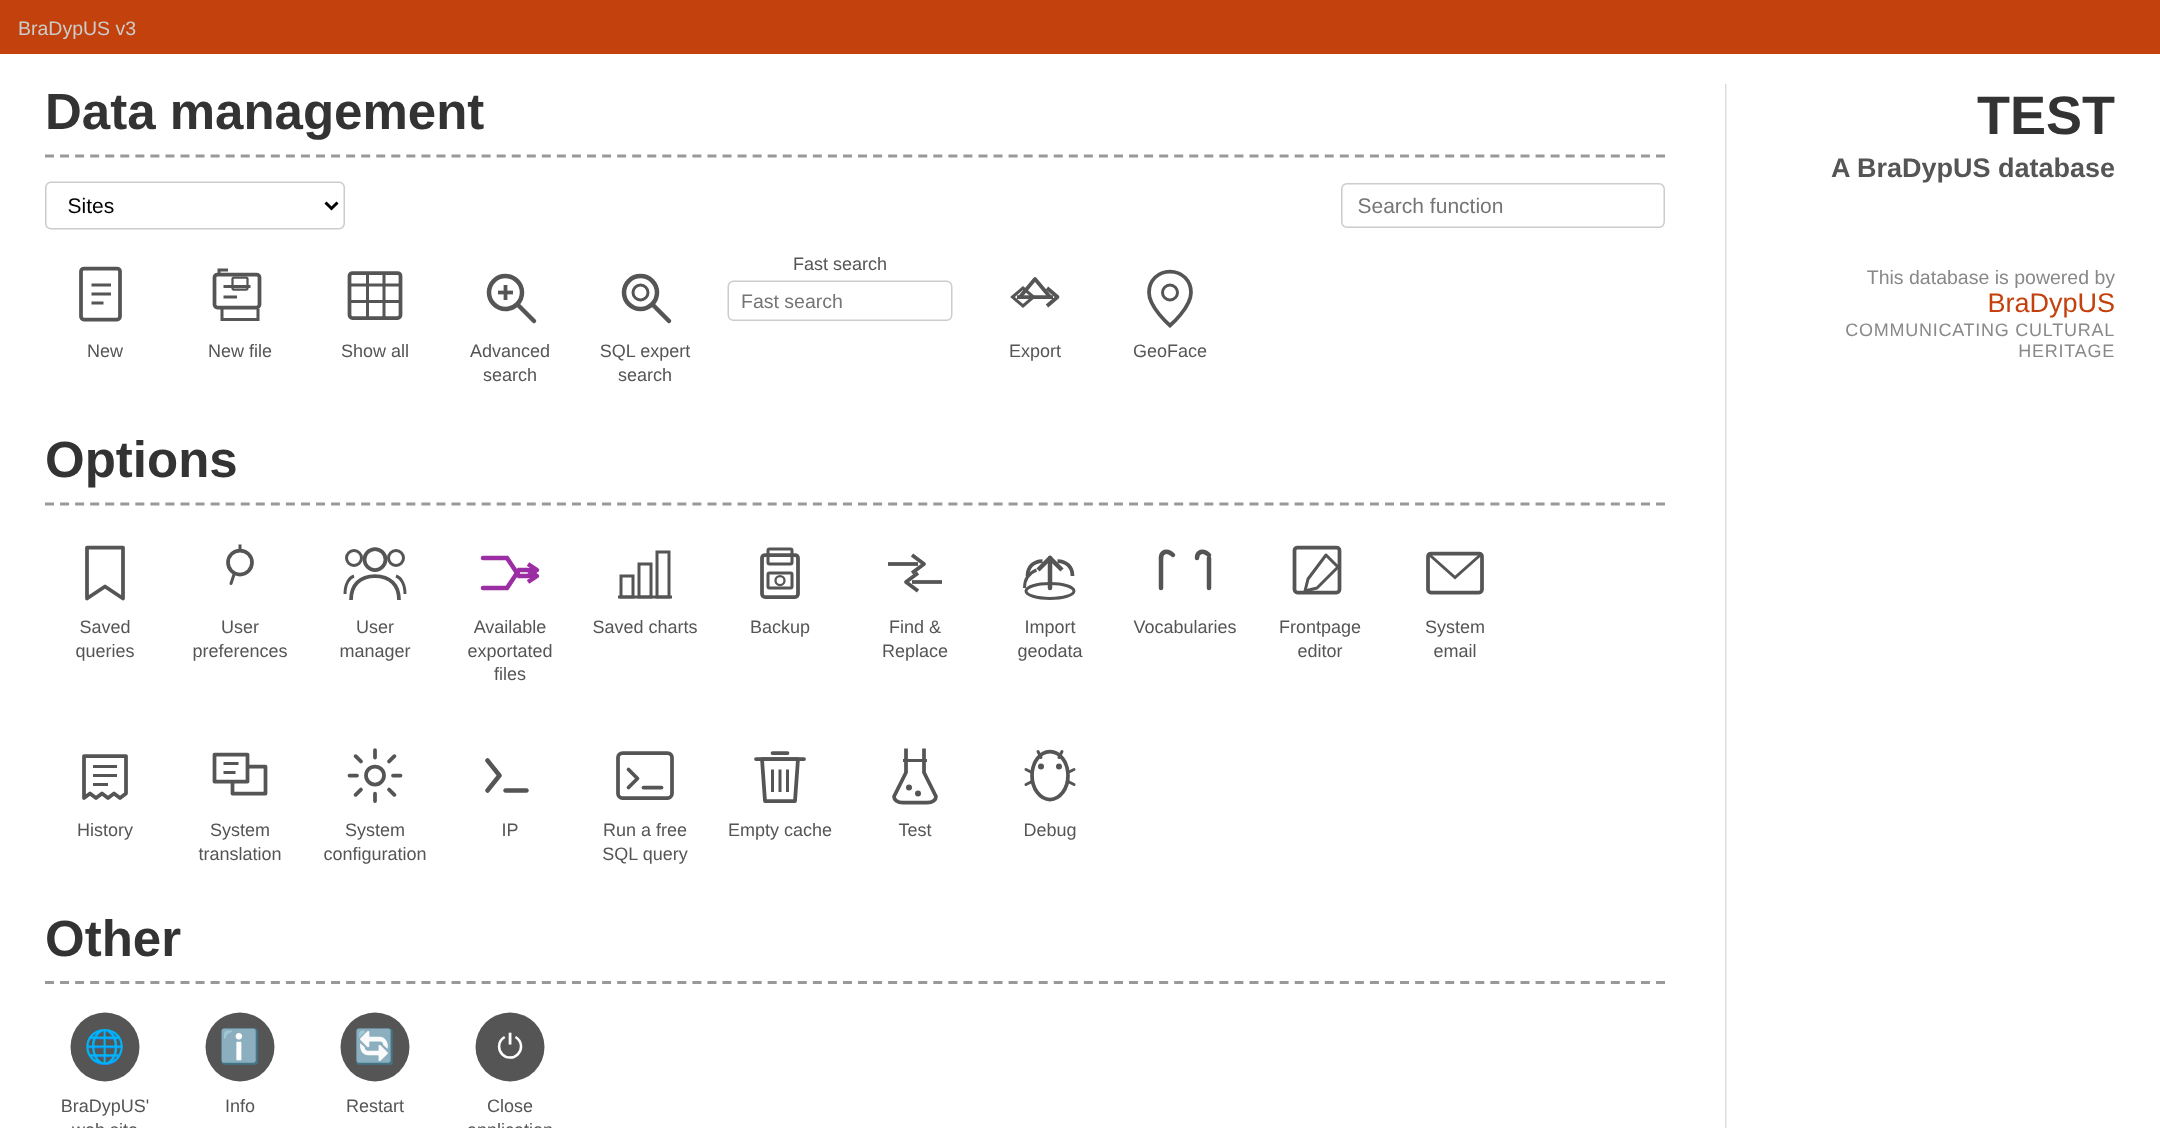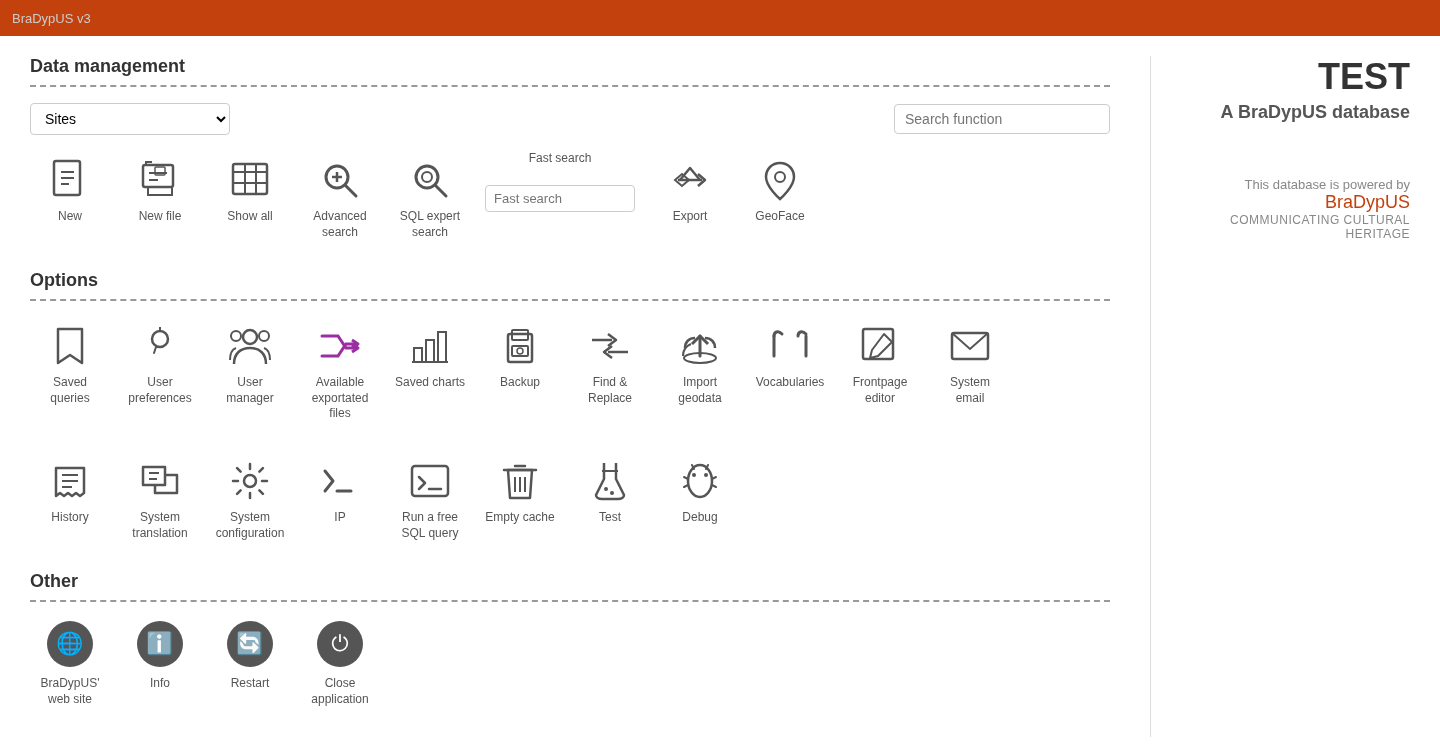--- a/index.html
+++ b/index.html
@@ -22,21 +22,21 @@
     }
 
     .left-panel { flex: 1; }
     .right-panel {
       width: 260px;
       text-align: right;
       flex-shrink: 0;
     }
 
     .section-title {
-      font-size: 18px;
+      font-size: 34px;
       font-weight: bold;
       color: #333;
       margin-bottom: 8px;
     }
 
     .section-divider {
       border: none;
       border-top: 2px dashed #999;
       margin-bottom: 16px;
     }
@@ -104,21 +104,20 @@
       font-size: 12px;
       color: #555;
       line-height: 1.3;
     }
 
     .fast-search-group {
       display: flex;
       flex-direction: column;
       align-items: center;
       width: 160px;
-      gap: 16px;
     }
 
     .fast-search-label {
       font-size: 12px;
       color: #555;
       margin-bottom: 4px;
     }
 
     .fast-search-input {
       padding: 5px 8px;

